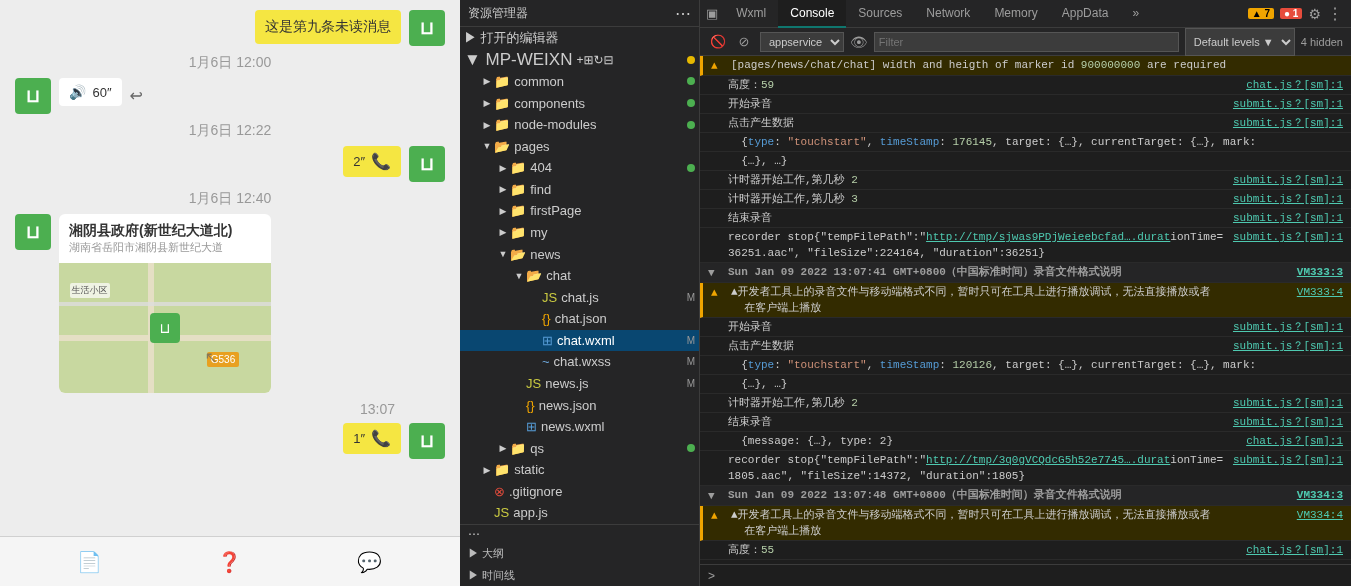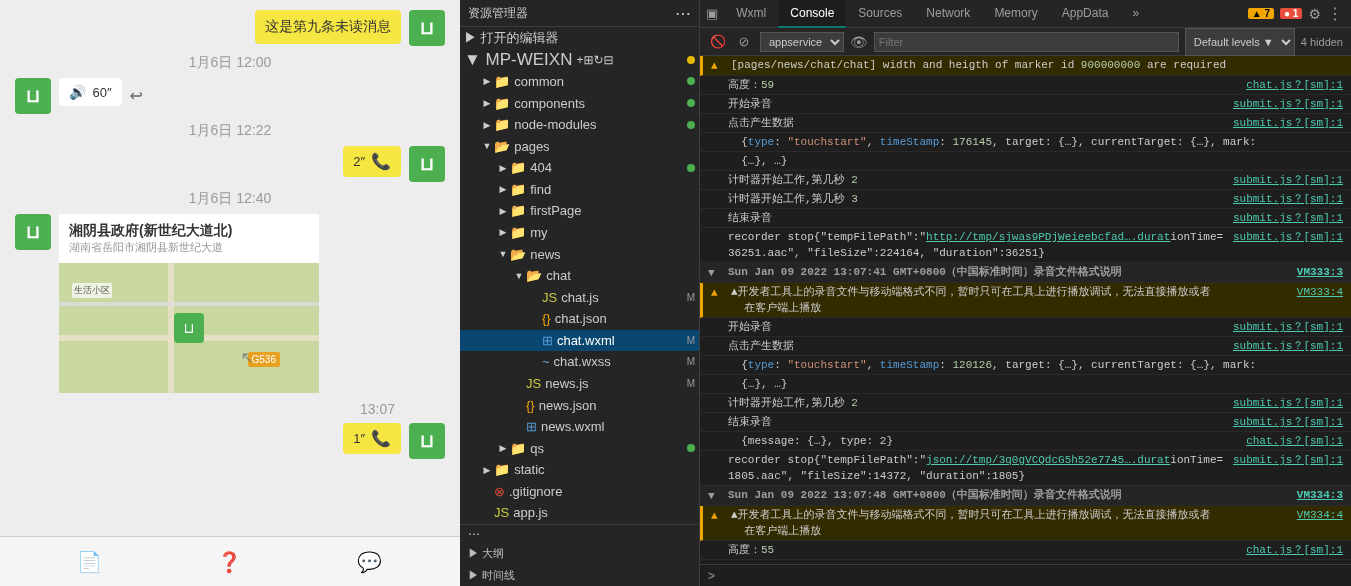--- a/index.html
+++ b/index.html
@@ -70,24 +70,24 @@
     .voice-bubble.yellow {
       background: #f5e642;
     }
     .voice-icon { font-size: 14px; }
     .voice-duration { font-size: 13px; color: #333; }
     .phone-icon { font-size: 16px; color: #333; }
 
     
     .map-bubble {
       background: #fff;
-      border-radius: 0;
+      border-radius: 6px;
       margin: 0 8px;
       overflow: hidden;
-      width: 260px;
+      width: 212px;
     }
     .map-info {
       padding: 8px 10px;
     }
     .map-title { font-size: 14px; color: #333; font-weight: bold; }
     .map-subtitle { font-size: 11px; color: #999; }
     .map-img {
       width: 100%; height: 130px;
       background: #c8d8a0;
       position: relative;
@@ -805,21 +805,21 @@
     </div>
 
     <div class="console-entry info">
       <span class="entry-icon"></span>
       <span class="entry-text">&nbsp;&nbsp;{message: {…}, type: 2}</span>
       <span class="entry-source">chat.js？[sm]:1</span>
     </div>
 
     <div class="console-entry info">
       <span class="entry-icon"></span>
-      <span class="entry-text">recorder stop{"tempFilePath":"<span class="link">json://tmp/3q0gVCQdcG5h52e7745….durat</span>ionTime=1805.aac", "fileSize":14372, "duration":1805}</span>
+      <span class="entry-text">recorder stop{"tempFilePath":"<span class="link">http://tmp/3q0gVCQdcG5h52e7745….durat</span>ionTime=1805.aac", "fileSize":14372, "duration":1805}</span>
       <span class="entry-source">submit.js？[sm]:1</span>
     </div>
 
     <div class="console-entry section-divider">
       <span class="entry-icon">▼</span>
       <span class="entry-text" style="color:#9d9d9d;">Sun Jan 09 2022 13:07:48 GMT+0800（中国标准时间）录音文件格式说明</span>
       <span class="entry-source">VM334:3</span>
     </div>
 
     <div class="console-entry warning">

